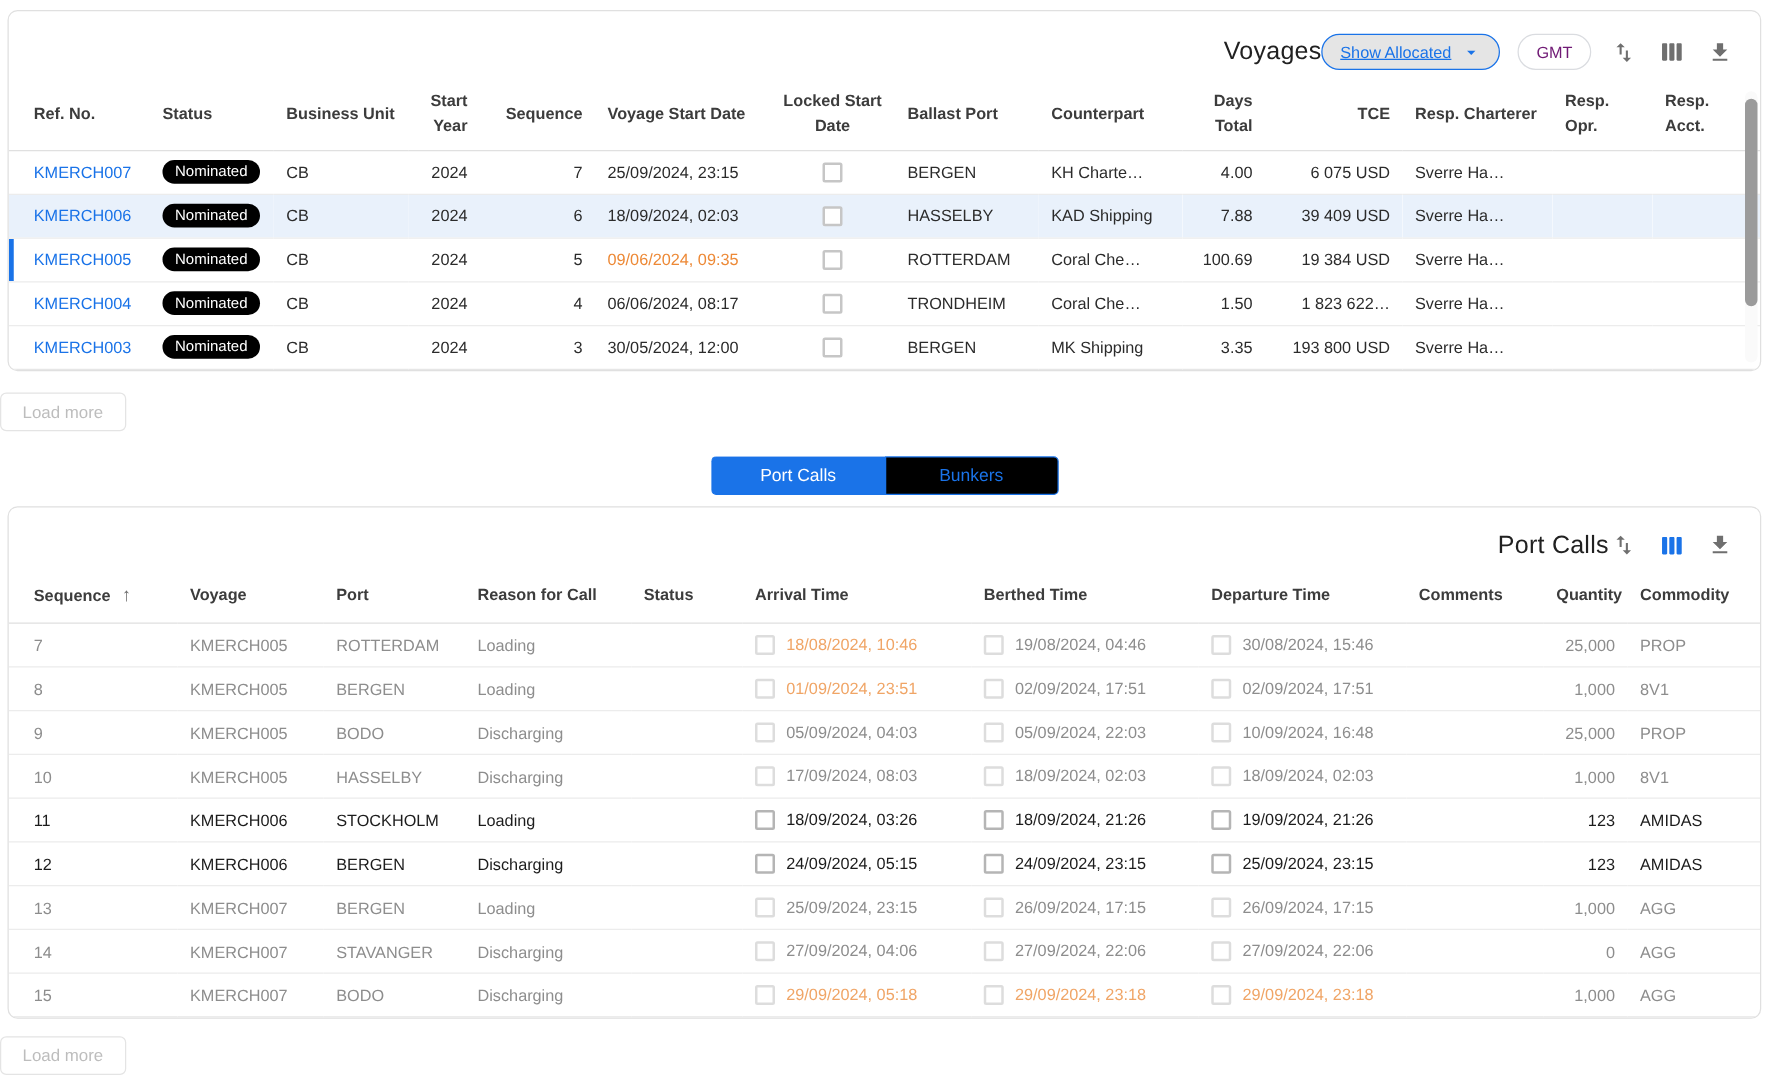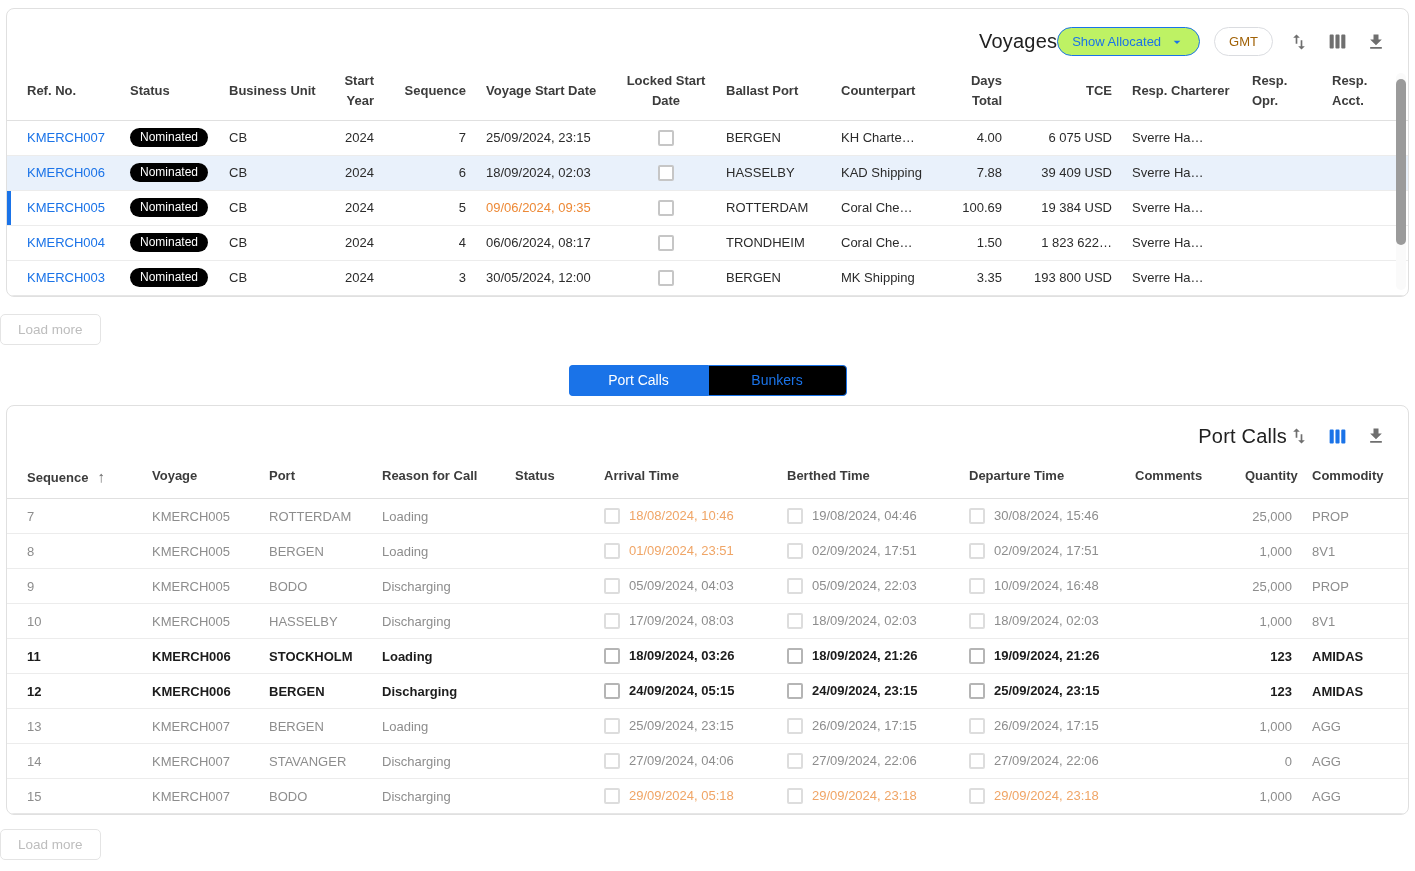--- a/index.html
+++ b/index.html
@@ -8,22 +8,22 @@
   .page { width: 1415px; }
 
   .panel { position: relative; margin: 0 6px; border: 1px solid #e0e0e0; border-radius: 8px; background: #fff; overflow: hidden; }
   .panel.voyages { margin-top: 8px; }
   .panel.portcalls { margin-top: 9px; }
 
   .panel-head { display: flex; justify-content: flex-end; align-items: center; padding: 18px 20px 6px 20px; }
   .panel-title { font-size: 20px; font-weight: 400; color: #212121; letter-spacing: .2px; }
 
   .toolbar { display: flex; align-items: center; gap: 14px; }
-  .pill { display: inline-flex; align-items: center; gap: 8px; height: 29px; padding: 0 14px; border-radius: 16px; font-size: 13px; font-weight: 500; background: #fff; border: 1px solid #dadce0; color: #a16207; cursor: pointer; font-family: inherit; }
-  .pill.blue { border-color: #1a73e8; background: #bef264; color: #1a73e8; }
+  .pill { display: inline-flex; align-items: center; gap: 8px; height: 29px; padding: 0 14px; border-radius: 16px; font-size: 13px; font-weight: 500; background: #fff; border: 1px solid #dadce0; color: #701a75; cursor: pointer; font-family: inherit; }
+  .pill.blue { border-color: #1a73e8; background: #e5e5e5; color: #1a73e8; text-decoration: underline; }
   .icon-btn { background: none; border: none; padding: 2px; cursor: pointer; display: inline-flex; align-items: center; }
   .icon-gray { fill: #6f6f6f; }
   .icon-blue { fill: #1a73e8; }
 
   table { border-collapse: collapse; table-layout: fixed; }
   .voyages table, .portcalls table { width: 1401px; }
   th, td { padding: 0 10px; font-size: 13px; text-align: left; overflow: hidden; white-space: nowrap; }
   th:first-child, td:first-child { padding-left: 20px; }
   thead th { font-weight: 700; color: #3c3c3c; line-height: 1.55; white-space: normal; vertical-align: middle; border-bottom: 1px solid #e0e0e0; }
   .voyages thead th { height: 58px; }
@@ -47,21 +47,21 @@
   .link { color: #1a73e8; text-decoration: none; cursor: pointer; }
   .badge { display: inline-block; background: #000000; color: #fff; font-size: 12px; padding: 3px 10px 4px; border-radius: 12px; line-height: 1; }
   .orange { color: #ed8936; }
 
   .cb { display: inline-block; width: 16px; height: 16px; border: 2px solid #c6c6c6; border-radius: 2px; background: #fff; vertical-align: -4px; margin-right: 9px; cursor: pointer; }
   td .cb:only-child { margin-right: 0; }
 
   tr.muted td { color: #8d8d8d; }
   tr.muted .cb { border-color: #ddd; }
   tr.muted .orange { color: #f0a566; }
-  tr.strong td { color: #1c1c1c; font-weight: 700; }
+  tr.strong td { color: #1c1c1c; font-weight: 400; }
   tr.strong .cb { border-color: #b5b5b5; }
 
   .sort-arrow { color: #6e6e6e; font-weight: 400; font-size: 15px; margin-left: 9px; }
 
   .vscroll { position: absolute; top: 64px; bottom: 6px; right: 2px; width: 10px; border-radius: 6px; background: #fafafa; }
   .vscroll .thumb { width: 10px; height: 166px; margin-top: 6px; border-radius: 6px; background: #9b9b9b; cursor: pointer; }
 
   .center-row { display: flex; justify-content: flex-start; }
   .center-row.lm1 { margin: 17px 0 20px; }
   .center-row.lm2 { margin: 14px 0 7px; }

